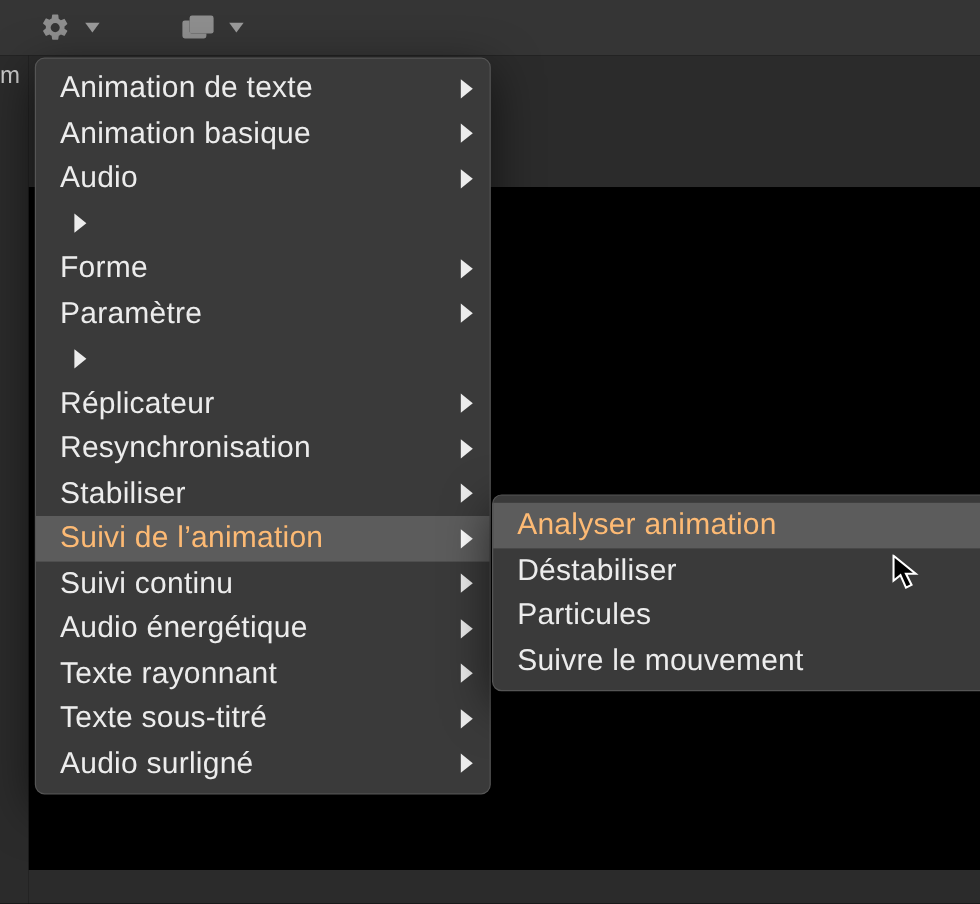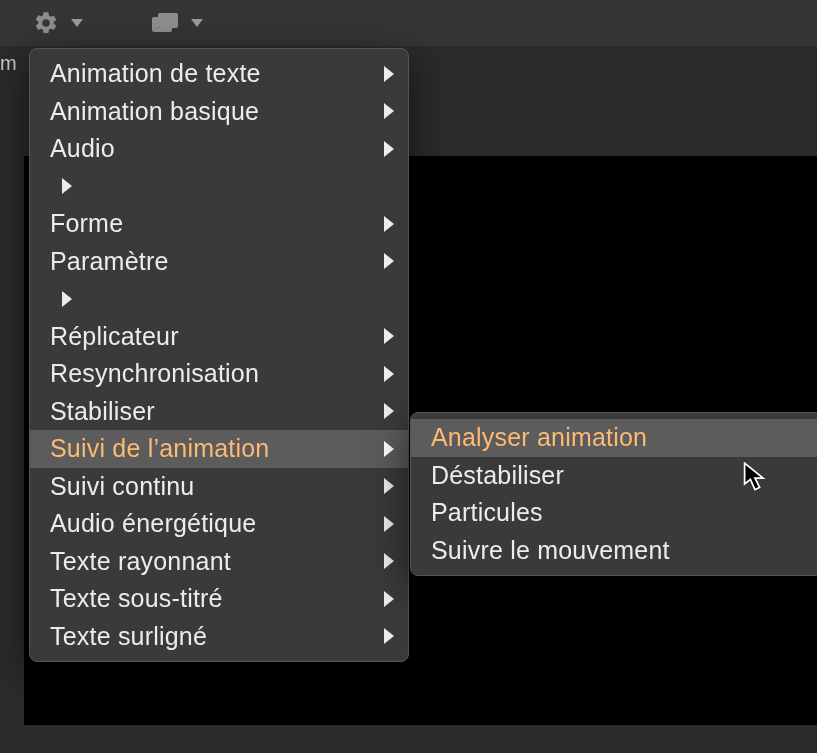--- a/index.html
+++ b/index.html
@@ -249,21 +249,21 @@
   </div>
   <div class="menu-item">
     <span>Texte rayonnant</span>
     <span class="submenu-arrow"></span>
   </div>
   <div class="menu-item">
     <span>Texte sous-titré</span>
     <span class="submenu-arrow"></span>
   </div>
   <div class="menu-item">
-    <span>Texte surligné</span>
+    <span>Audio surligné</span>
     <span class="submenu-arrow"></span>
   </div>
 
 </div>
 
 <div class="menu submenu">
   <div class="menu-item highlighted">
     <span>Analyser animation</span>
   </div>
   <div class="menu-item">

